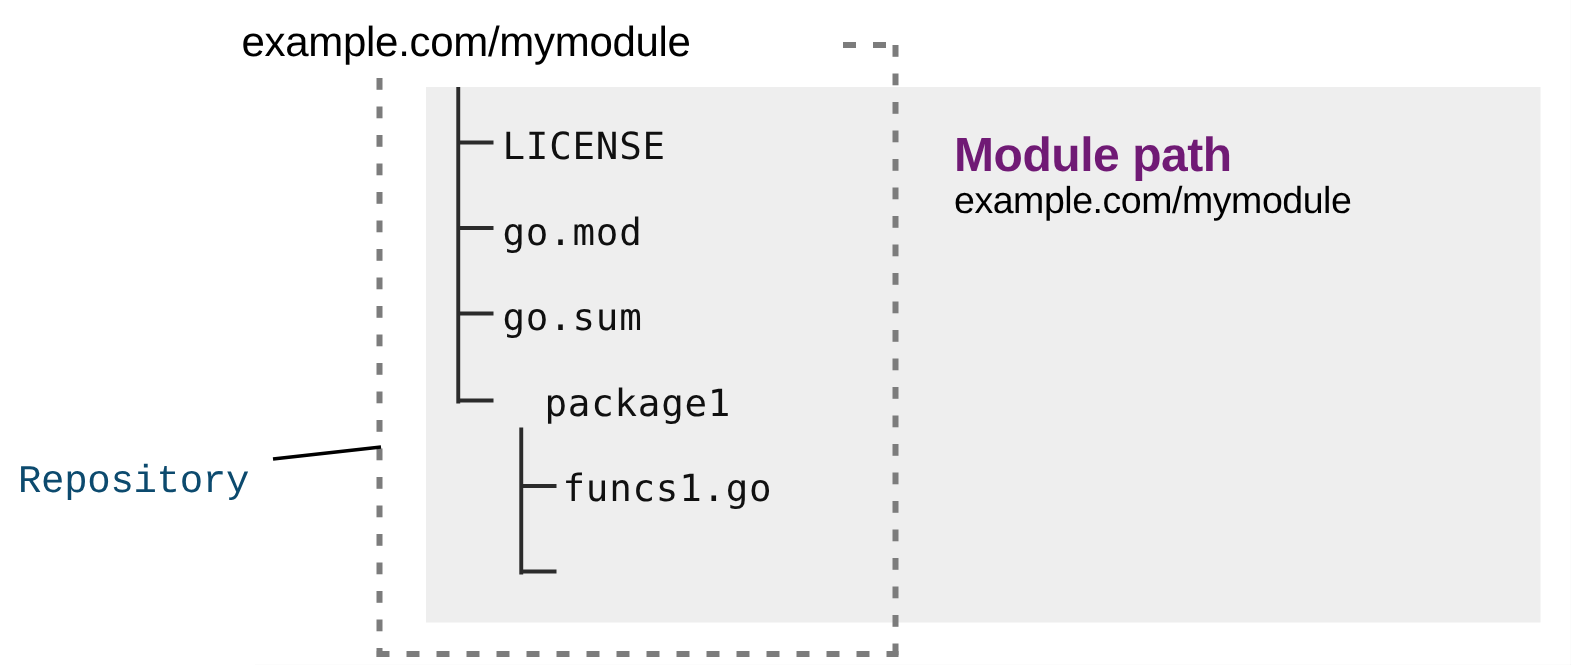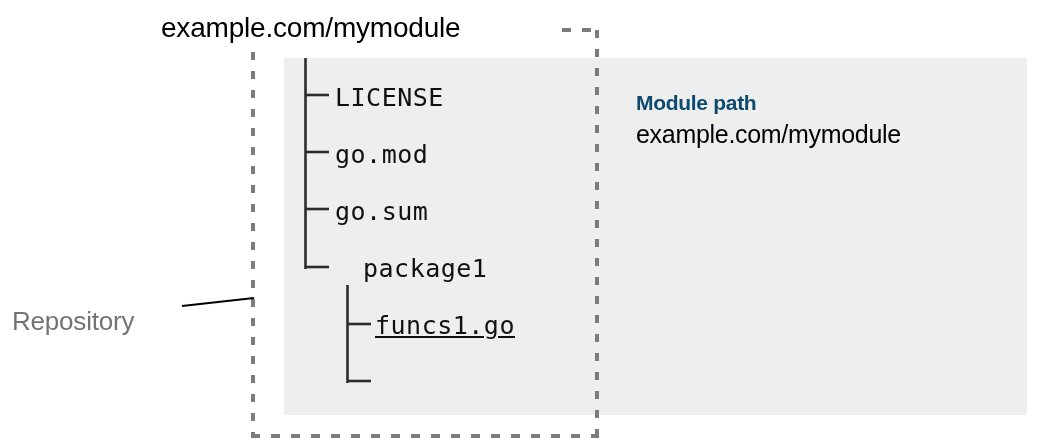--- a/index.html
+++ b/index.html
@@ -60,23 +60,24 @@
     white-space: nowrap;
     letter-spacing: -0.2px;
   }
 
   
   .repo-label {
     position: absolute;
     left: 12px;
     top: 306px;
     font-size: 26px;
-    color: #737373;
+    color: #0c4a6e;
     white-space: nowrap;
     letter-spacing: -0.2px;
+    font-family: Liberation Mono, monospace;
   }
   #leader-svg {
     position: absolute;
     left: 0;
     top: 0;
     width: 1047px;
     height: 443px;
     pointer-events: none;
   }
 
@@ -97,40 +98,40 @@
   }
   .tree-item {
     position: absolute;
     font-family: "DejaVu Sans Mono", monospace;
     font-size: 25px;
     color: #101010;
     white-space: nowrap;
     letter-spacing: 0.5px;
   }
   .lvl1 { left: 51px; }
-  .lvl2 { left: 91px; text-decoration: underline; }
+  .lvl2 { left: 91px; }
 
   #item-license  { top: 25px; }
   #item-gomod    { top: 82px; }
   #item-gosum    { top: 139px; }
   #item-package1 { top: 196px; margin-left: 28px; }
   #item-funcs1   { top: 253px; }
   #item-funcs2   { top: 310px; }
 
   
   .annotation {
     position: absolute;
     left: 636px;
     top: 88px;
     width: 380px;
   }
   .annotation-title {
-    font-size: 21px;
+    font-size: 32px;
     font-weight: bold;
-    color: #0c4a6e;
+    color: #701a75;
     line-height: 30px;
     white-space: nowrap;
     letter-spacing: -0.3px;
   }
   .annotation-value {
     font-size: 25px;
     font-weight: normal;
     color: #000000;
     line-height: 32px;
     white-space: nowrap;

